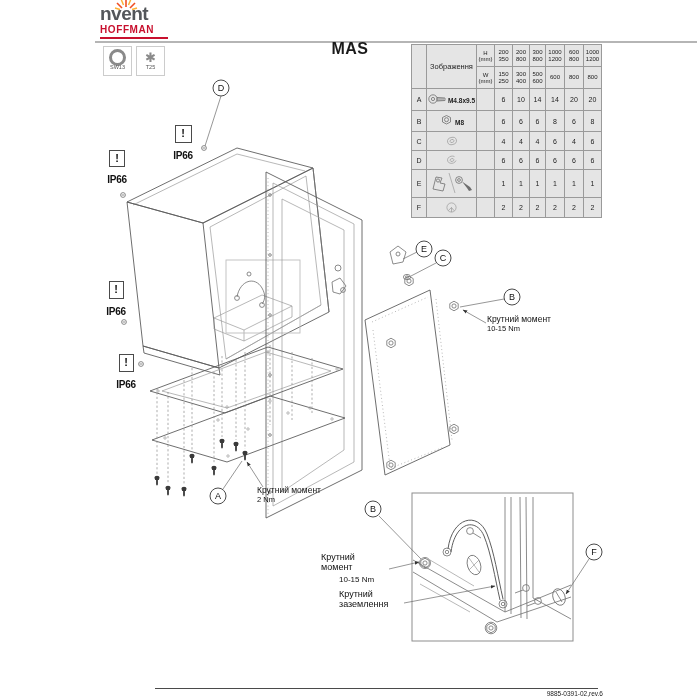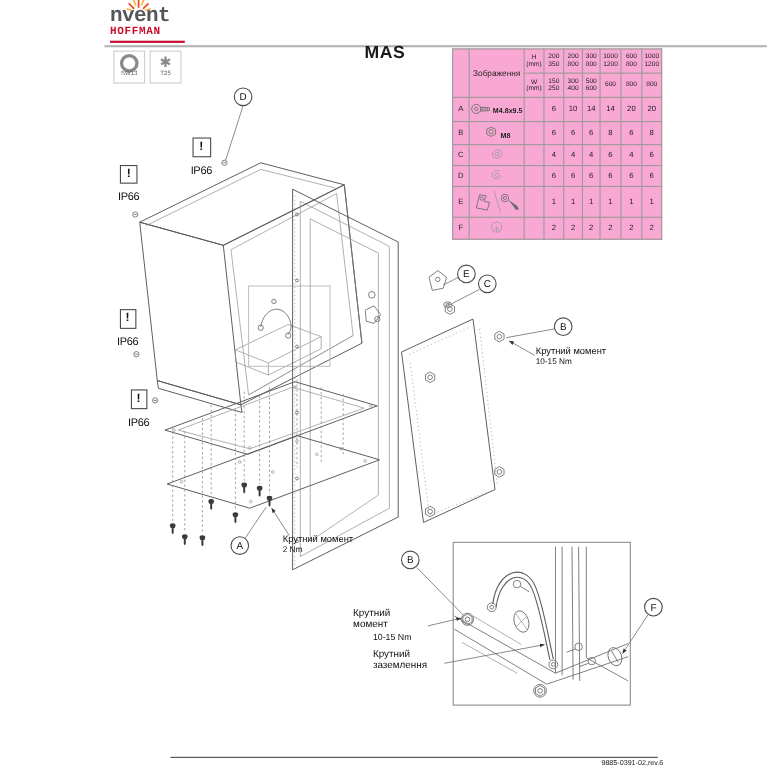--- a/index.html
+++ b/index.html
@@ -1,53 +1,53 @@
 <!DOCTYPE html>
 <html><head>
 <meta charset="utf-8">
 <style>
   html,body{margin:0;padding:0;background:#fff;}
   .page{position:relative;width:700px;height:700px;background:#fff;overflow:hidden;
         font-family:"Liberation Sans",sans-serif;color:#111;}
 
   
-  .logo-block{position:absolute;left:100px;top:4px;font-family:Liberation Mono, monospace;}
+  .logo-block{position:absolute;left:100px;top:4px;}
   .nvent-word{font-size:19px;font-weight:700;color:#53565A;letter-spacing:-0.5px;line-height:20px;}
   .hoffman-word{font-size:10px;font-weight:700;color:#C8102E;letter-spacing:0.6px;line-height:11px;}
   .red-rule{position:absolute;left:100px;top:37px;width:68px;height:2px;background:#C8102E;}
   .gray-rule{position:absolute;left:95px;top:41px;width:602px;height:2px;background:#b5b5b5;}
   .spark{position:absolute;left:113px;top:-2px;}
 
   .tool-box{position:absolute;top:46px;width:27px;height:28px;border:1px solid #ccc;text-align:center;}
   .tool-box .glyph{display:block;height:17px;line-height:19px;}
   .tool-box .tlabel{display:block;font-size:5.5px;color:#555;line-height:6px;}
   .ring{display:inline-block;width:11px;height:11px;border:3px solid #8a8a8a;border-radius:50%;margin-top:2px;}
   .torx{color:#8a8a8a;font-size:13px;}
 
   .page-title{position:absolute;left:300px;top:40px;width:100px;text-align:center;
               font-size:16px;font-weight:600;letter-spacing:0.5px;color:#1a1a1a;}
 
   
   table.parts{position:absolute;left:411px;top:44px;border-collapse:collapse;table-layout:fixed;
-              font-size:7px;color:#222;background:#f9a8d4;}
+              font-size:7px;color:#222;background:#e5e5e5;}
   .parts td{border:1px solid #9a9a9a;padding:0;text-align:center;vertical-align:middle;}
   .pre{white-space:pre-line;}
   .hw-val{font-size:6px;line-height:6.5px;}
   .hw-lab{font-size:6px;line-height:6px;}
   .qty{font-size:7px;}
   .letter{font-size:7px;}
   .img-head{font-size:7.5px;}
   .img-cell{text-align:left;padding-left:2px;}
   .part-label{font-size:6.5px;font-weight:700;vertical-align:2px;}
 
   
   .warn-group{position:absolute;text-align:center;}
   .warn-box{border:1.2px solid #4a4a4a;background:#fff;font-weight:700;font-size:11px;line-height:14px;
             display:block;margin:0 auto 2px auto;}
-  .ip66{font-size:10px;font-weight:400;letter-spacing:-0.3px;color:#111;}
+  .ip66{font-size:10px;font-weight:700;letter-spacing:-0.3px;color:#111;}
   .note{position:absolute;text-align:left;color:#111;}
   .note .l1{font-size:8.5px;line-height:10px;}
   .note .l2{font-size:7.5px;line-height:9px;}
   .inset-note{position:absolute;font-size:9px;line-height:9.5px;color:#111;}
   .inset-val{position:absolute;font-size:8px;color:#111;}
 
   
   svg.art{position:absolute;left:0;top:0;}
   .ln{fill:none;stroke:#5d5d5d;stroke-width:0.9;}
   .lt{fill:none;stroke:#9a9a9a;stroke-width:0.7;}

